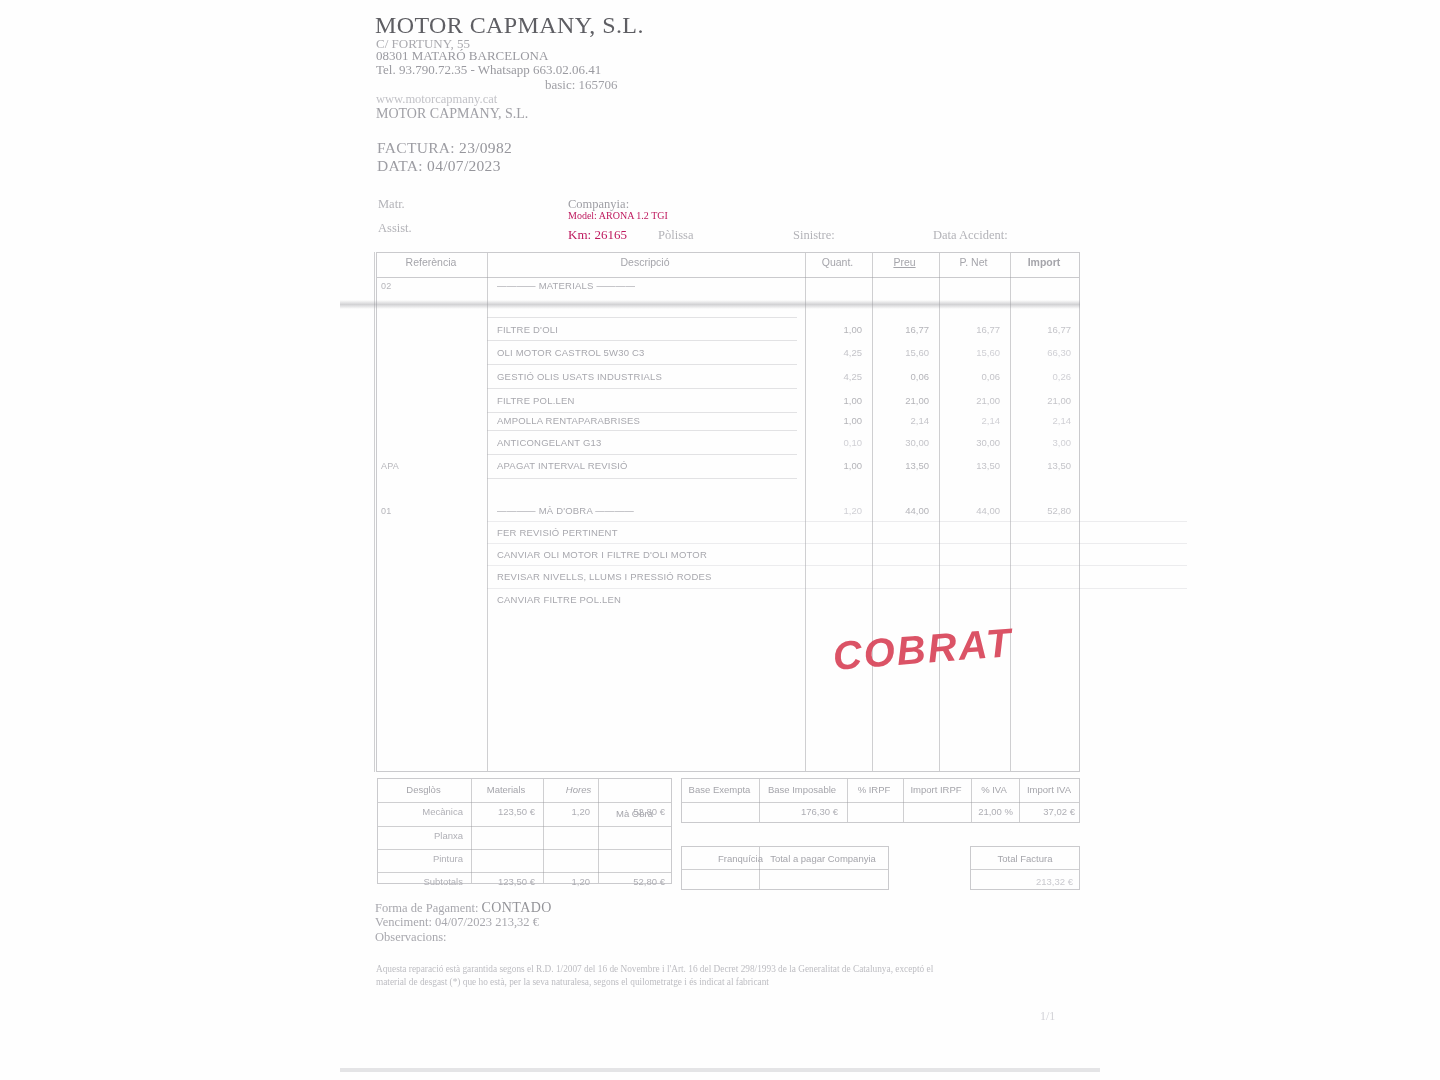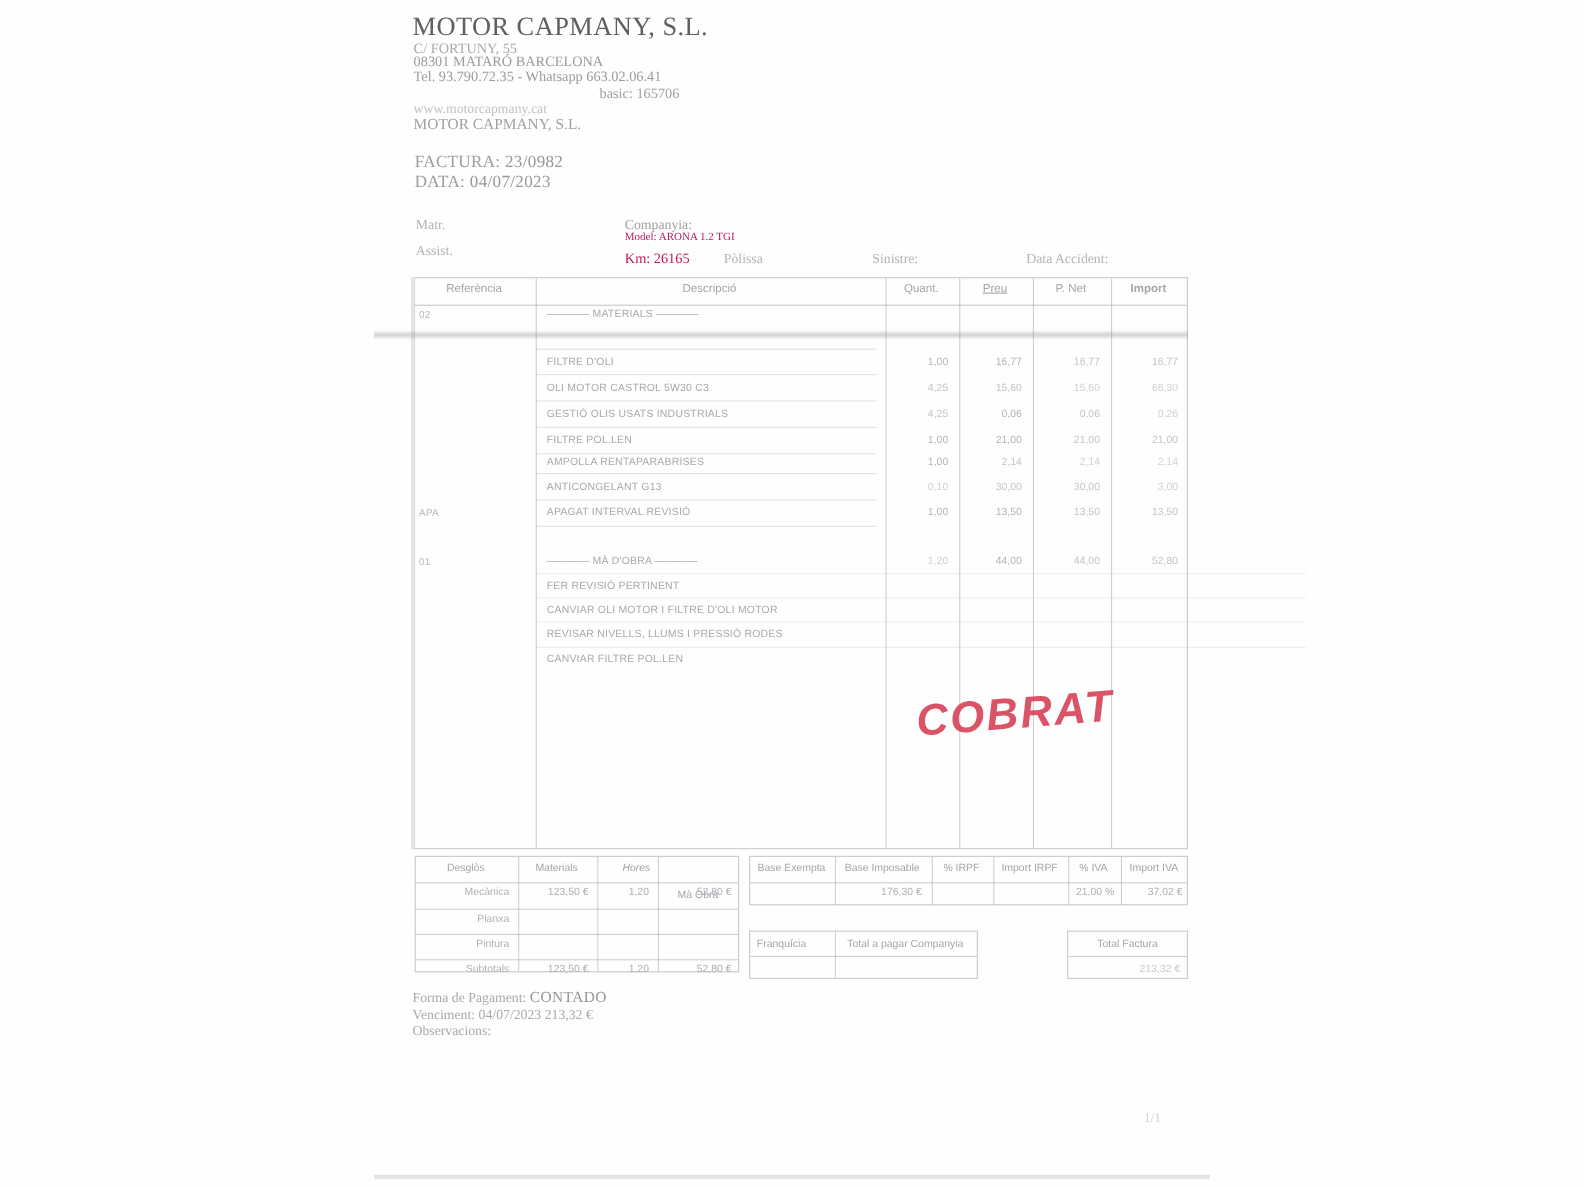--- a/index.html
+++ b/index.html
@@ -436,35 +436,37 @@
   <div class="sum-hdr" style="left:1018px;top:784px; width:62px;">Import IVA</div>
 
   <div class="sum-cell" style="left:758px; top:806px; width:80px;">176,30 €</div>
   <div class="sum-cell" style="left:965px; top:806px; width:48px;">21,00 %</div>
   <div class="sum-cell" style="left:1013px;top:806px; width:62px;">37,02 €</div>
 
   <div class="sum-table" style="left:681px; top:846px; width:208px; height:44px;">
     <div class="sum-hline" style="top:22px;"></div>
     <div class="sum-vline" style="left:77px;"></div>
   </div>
-  <div class="sum-hdr" style="left:681px; top:853px; width:59px;">Franquícia</div>
+  <div class="sum-hdr" style="left:681px; top:853px; width:59px;padding-left:30px;">Franquícia</div>
   <div class="sum-hdr" style="left:758px; top:853px; width:130px;">Total a pagar Companyia</div>
 
   <div class="sum-table" style="left:970px; top:846px; width:110px; height:44px;">
     <div class="sum-hline" style="top:22px;"></div>
   </div>
   <div class="sum-hdr" style="left:970px; top:853px; width:110px;">Total Factura</div>
   <div class="sum-cell faded" style="left:970px; top:876px; width:103px; color:#c9c9ce;">213,32 €</div>
 
   <div class="pay-line pay-1">
     <span>Forma de Pagament:</span>
     <span class="pay-strong">CONTADO</span>
   </div>
   <div class="pay-line pay-2">
     <span>Venciment:</span>
     <span>04/07/2023 213,32 €</span>
   </div>
   <div class="pay-line pay-3">Observacions:</div>
 
+  <div class="legal legal-1">Aquesta reparació està garantida segons el R.D. 1/2007 del 16 de Novembre i l'Art. 16 del Decret 298/1993 de la Generalitat de Catalunya, exceptó el</div>
+  <div class="legal legal-2">material de desgast (*) que ho està, per la seva naturalesa, segons el quilometratge i és indicat al fabricant</div>
 
   <div id="page-marker">1/1</div>
 
 </div>
 
 </body></html>

